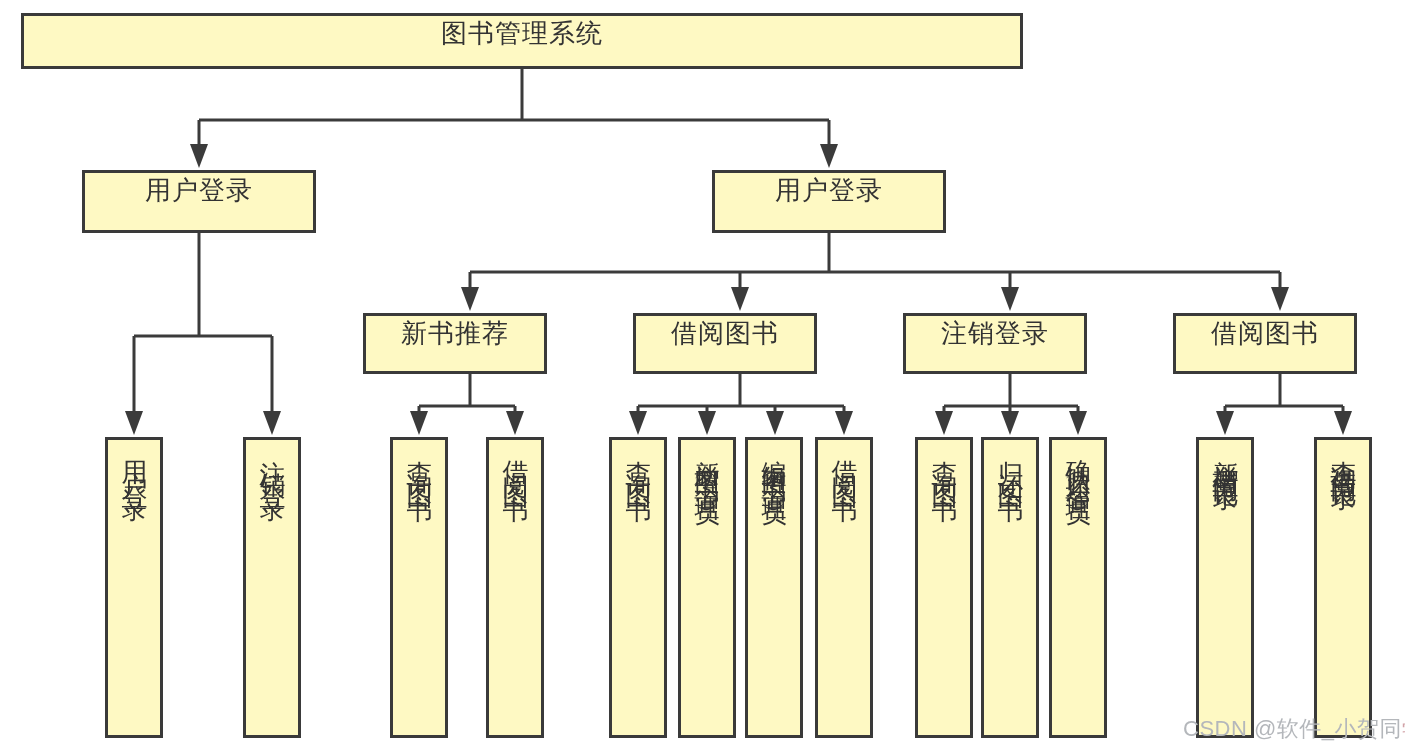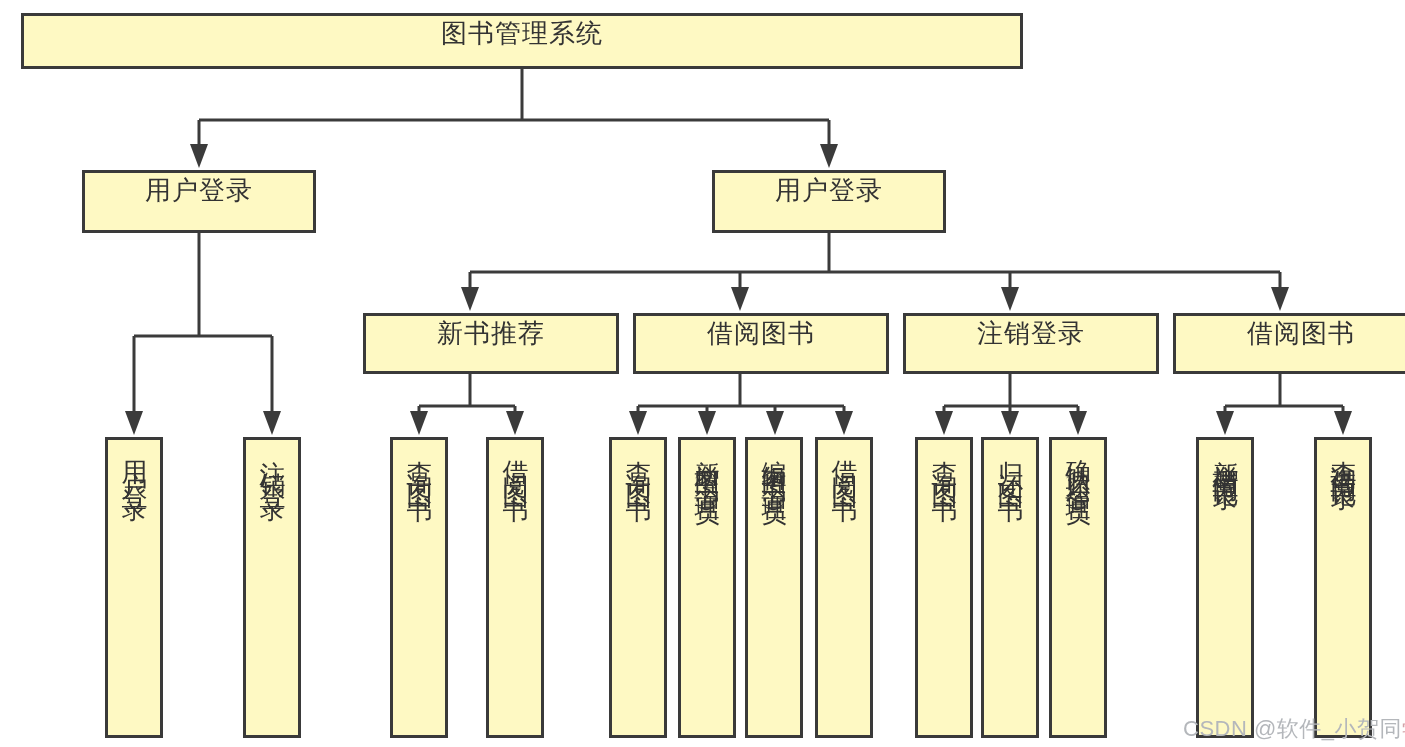--- a/index.html
+++ b/index.html
@@ -8,21 +8,21 @@
     font-family:"Liberation Sans","DejaVu Sans",sans-serif;overflow:hidden;
   }
   .box{
     position:absolute;background:#fef9c3;border:3px solid #3a3a3a;
     display:flex;align-items:flex-start;justify-content:center;
     color:#333333;box-sizing:border-box;font-family:Liberation Serif, serif;
   }
   .hlabel{font-size:26px;letter-spacing:1px;white-space:nowrap;}
   .root{left:21px;top:13px;width:1002px;height:56px;}
   .lvl2{top:170px;width:234px;height:63px;}
-  .lvl3{top:313px;width:256px;height:61px;}
+  .lvl3{top:313px;width:184px;height:61px;}
   .leaf{top:437px;width:58px;height:301px;}
   .vtext{
     writing-mode:vertical-rl;text-orientation:mixed;
     font-size:26px;letter-spacing:12px;color:#333333;line-height:1;
   }
   .vtext-6{font-size:26px;letter-spacing:5px;}
   .vtext-9{font-size:25px;letter-spacing:6px;}
   #connector-svg{position:absolute;left:0;top:0;pointer-events:none;}
   .watermark{
     position:absolute;left:1183px;top:714px;font-size:22px;

